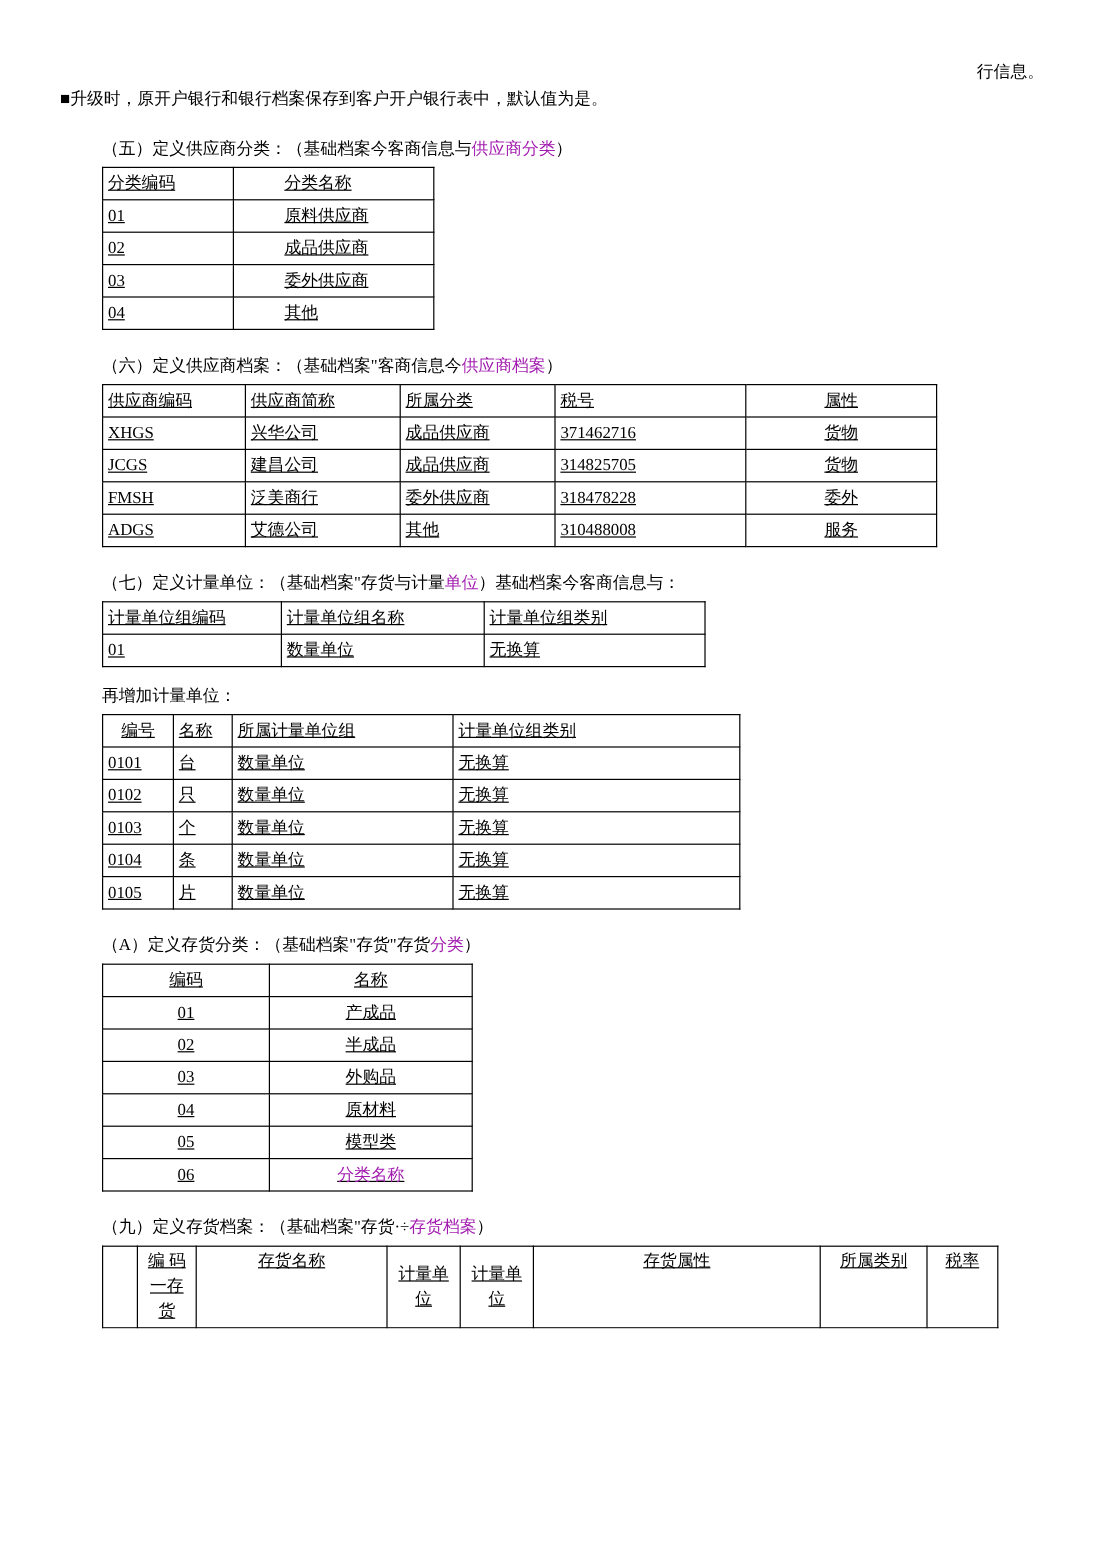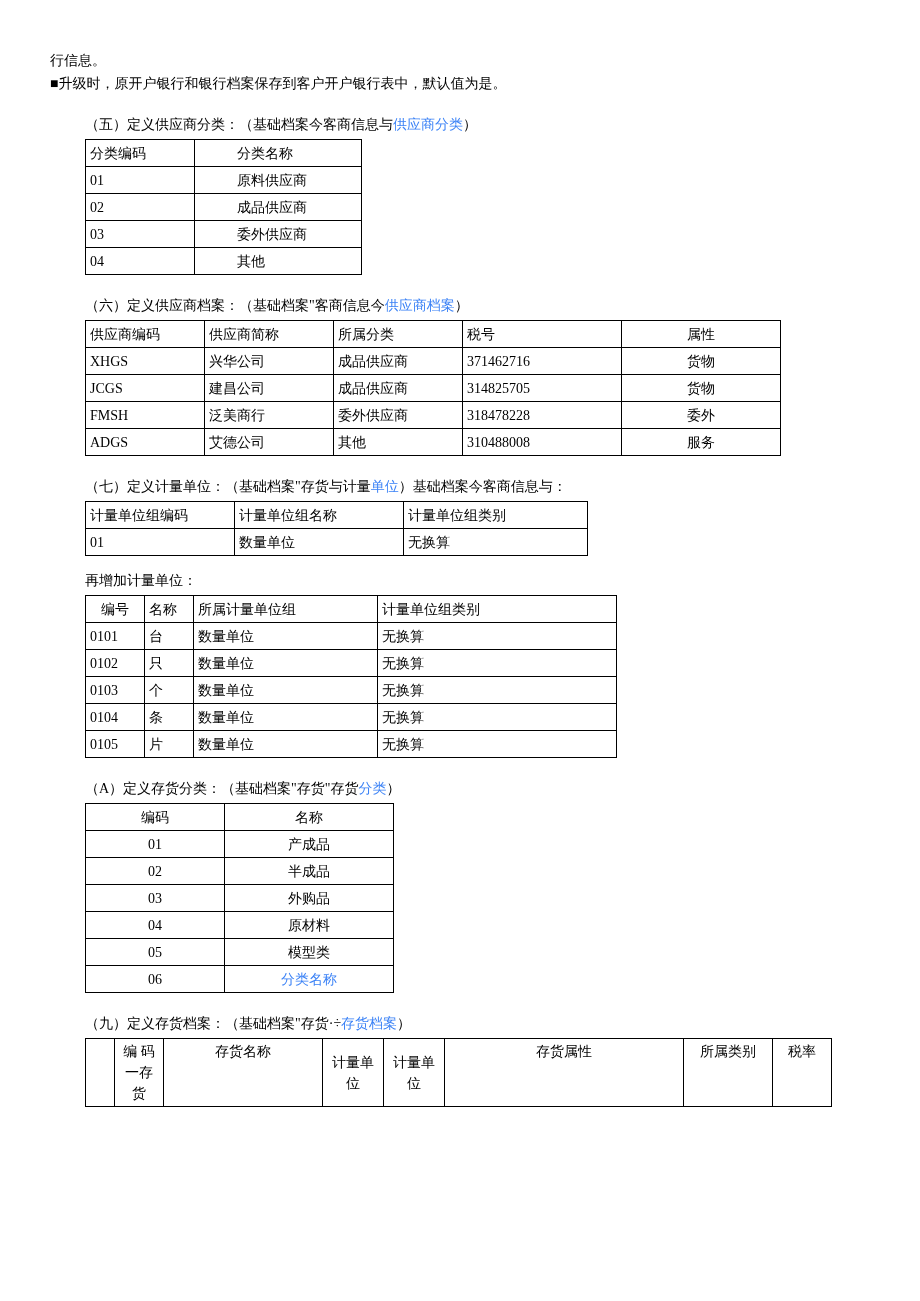--- a/index.html
+++ b/index.html
@@ -5,28 +5,29 @@
   body {
     font-family: "SimSun", "宋体", serif;
     font-size: 14px;
     width: 920px;
     margin: 0;
     padding: 50px 50px 0 50px;
     box-sizing: border-box;
     color: #000;
     line-height: 1.5;
   }
-  .indent1 { margin-left: 70px; }
+  .indent1 { margin-left: 70px; text-align: right; }
   .para { margin: 0 0 2px 0; }
   .section-title { margin: 20px 0 4px 35px; }
-  .section-title .hl, .hl { color: #3b82f6; }
+  .section-title .hl, .hl { color: #a21caf; }
   table {
     border-collapse: collapse;
     margin-left: 35px;
     font-size: 14px;
+    text-decoration: underline;
   }
   td, th {
     border: 1px solid #000;
     padding: 2px 4px;
     text-align: left;
     font-weight: normal;
     vertical-align: middle;
     height: 22px;
   }
   .center { text-align: center; }

